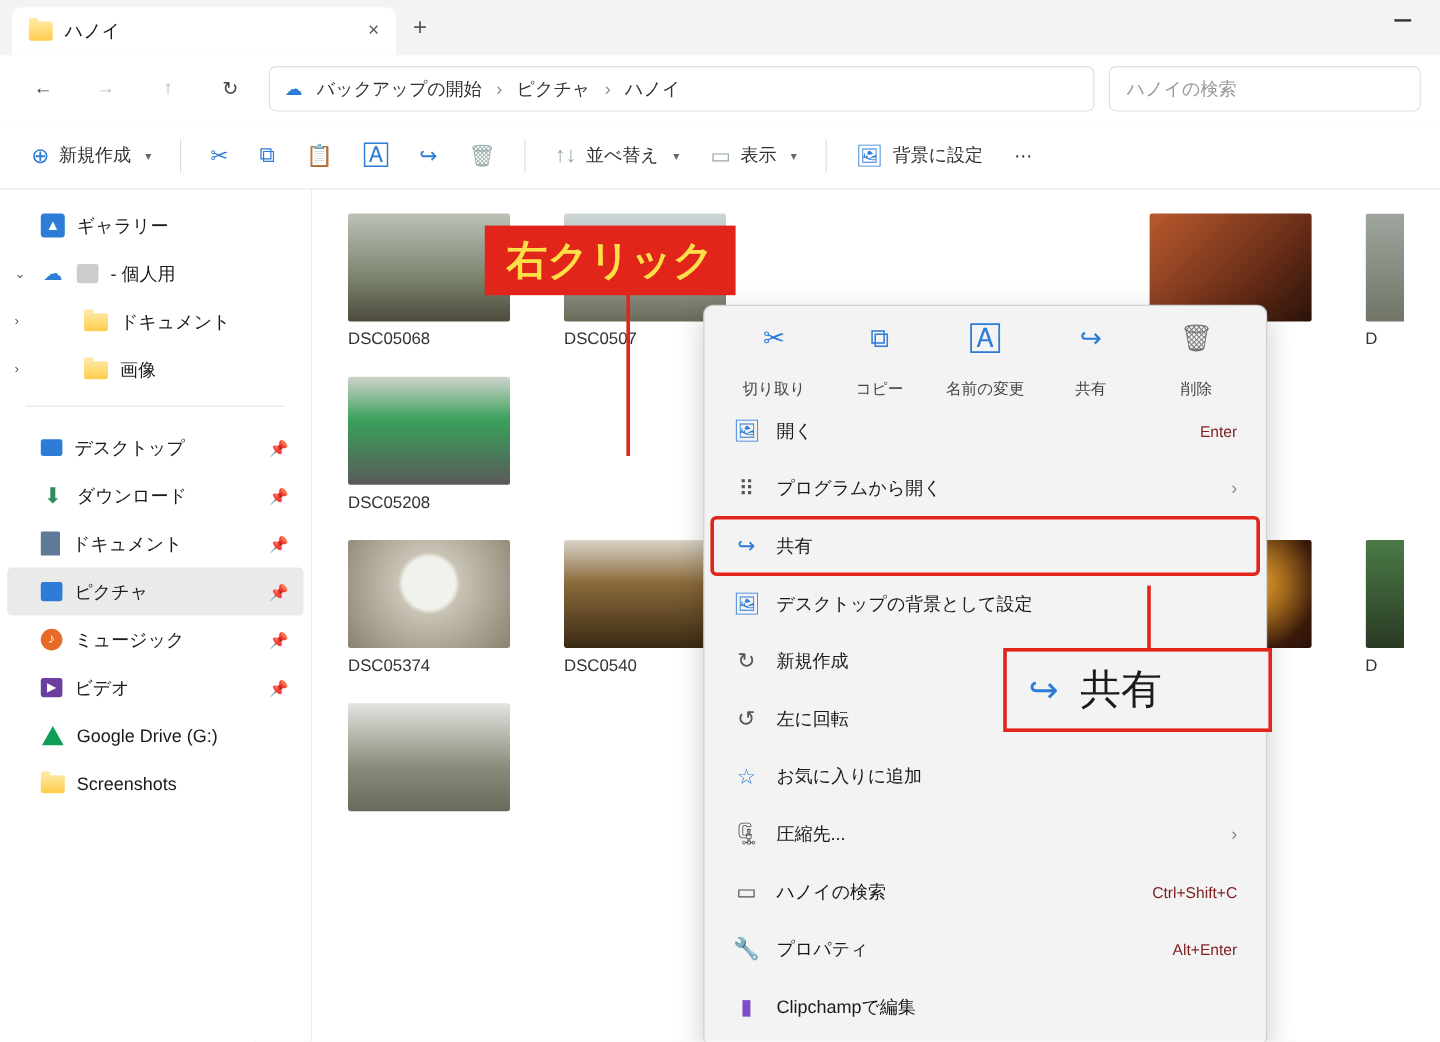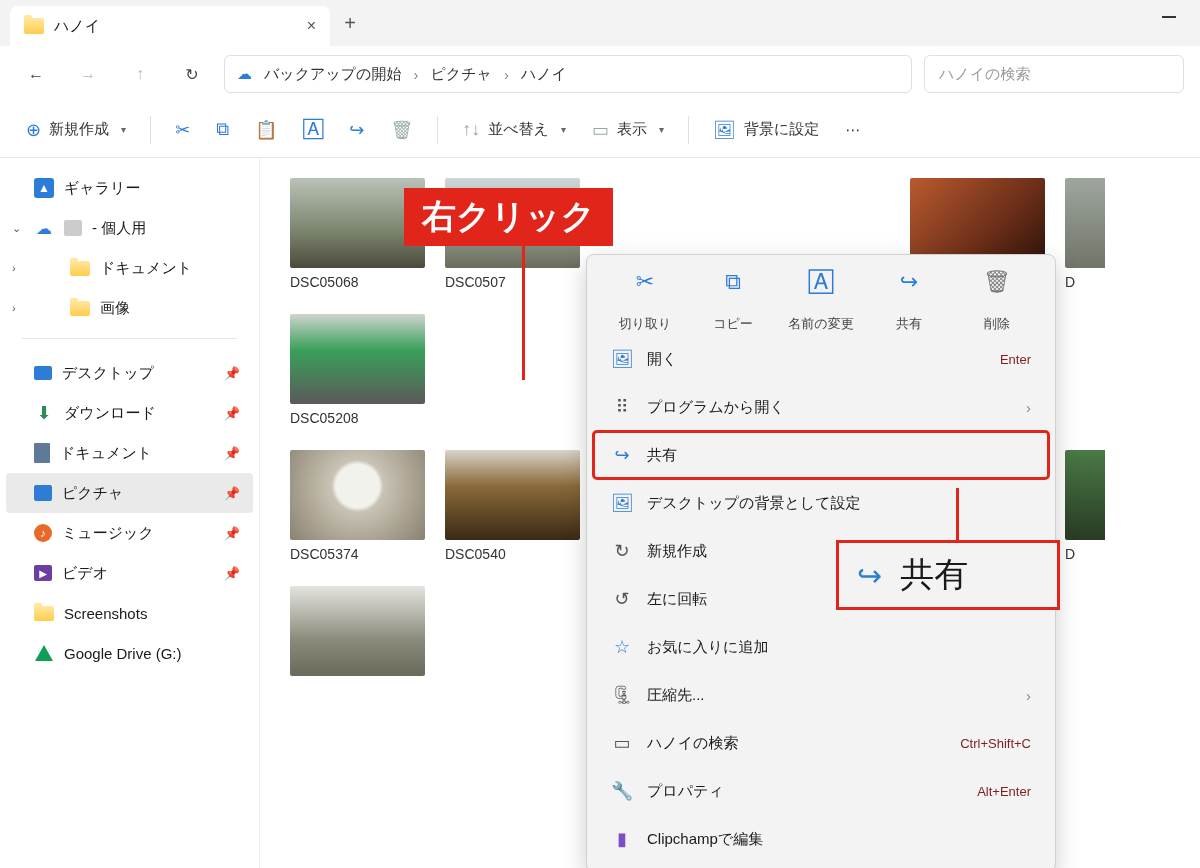--- a/index.html
+++ b/index.html
@@ -52,21 +52,21 @@
   .ico-desktop { background: #2d7cd6; width: 18px; height: 14px; border-radius: 2px; }
   .ico-download { color: #2e8b57; font-size: 18px; }
   .ico-doc { background: #5f7a99; width: 16px; height: 20px; border-radius: 1px; }
   .ico-pic { background: #2d7cd6; width: 18px; height: 16px; border-radius: 2px; }
   .ico-music { background: #e86a28; width: 18px; height: 18px; border-radius: 50%; color: #fff; font-size: 11px; }
   .ico-video { background: #6b3fa0; width: 18px; height: 16px; border-radius: 2px; color:#fff; font-size:10px; }
   .ico-gdrive { width: 0; height: 0; border-left: 9px solid transparent; border-right: 9px solid transparent; border-bottom: 16px solid #0f9d58; position: relative; }
 
   
   .files { flex: 1; padding: 20px 30px; position: relative; overflow: hidden; }
-  .row { display: flex; gap: 20px; margin-bottom: 24px; }
+  .row { display: flex; gap: 45px; margin-bottom: 24px; }
   .file-item { width: 135px; text-align: left; }
   .thumb { width: 135px; height: 90px; background: #888; border-radius: 2px; background-size: cover; background-position: center; }
   .file-item.partial { width: 40px; overflow: hidden; }
   .file-item.partial .thumb { width: 120px; }
   .fname { font-size: 14px; color: #333; margin-top: 6px; white-space: nowrap; overflow: hidden; }
   .selected-frame { outline: 3px solid #e1251b; outline-offset: 2px; }
 
   
   .ph1 { background: linear-gradient(180deg,#bac2b8 0%, #7a836c 60%, #4d4a3c 100%); }
   .ph2 { background: linear-gradient(180deg,#cfd6d8 0%, #9aa69c 50%, #6b6b5a 100%); }
@@ -87,21 +87,21 @@
   .ctx-iconbtn .ci { color: #2d7cd6; font-size: 22px; }
   .ctx-iconbtn .lbl { font-size: 13px; margin-top: 16px; }
   .ctx-row { height: 48px; display: flex; align-items: center; gap: 14px; padding: 0 18px; border-radius: 4px; cursor: pointer; position: relative; }
   .ctx-row .ri { width: 22px; color: #555; font-size: 18px; text-align: center; }
   .ctx-row .ri.star { color: #2d7cd6; }
   .ctx-row .shortcut { margin-left: auto; color: #7f1d1d; font-size: 13px; }
   .ctx-row .arrow { margin-left: auto; color: #888; }
   .ctx-row.highlight-share { outline: 3px solid #e1251b; outline-offset: -2px; background: #f3f3f3; }
 
   
-  .anno-label { position: absolute; left: 404px; top: 188px; background: #e1251b; color: #ffffff; font-size: 34px; font-weight: 700; padding: 6px 18px; z-index: 50; }
+  .anno-label { position: absolute; left: 404px; top: 188px; background: #e1251b; color: #fde047; font-size: 34px; font-weight: 700; padding: 6px 18px; z-index: 50; }
   .anno-line { position: absolute; left: 522px; top: 242px; width: 3px; height: 138px; background: #e1251b; z-index: 49; }
   .anno-share-box { position: absolute; left: 836px; top: 540px; width: 224px; height: 70px; border: 3px solid #e1251b; z-index: 60; background: #f3f3f3; display: flex; align-items: center; gap: 18px; padding: 0 18px; }
   .anno-share-box .ai { color: #2d7cd6; font-size: 30px; }
   .anno-share-box .at { font-size: 34px; }
   .anno-connector { position: absolute; left: 956px; top: 488px; width: 3px; height: 54px; background: #e1251b; z-index: 55; }
 </style>
 </head>
 <body>
 
 <div class="titlebar">
@@ -223,28 +223,28 @@
       <span class="ico ico-music">♪</span>
       <span>ミュージック</span>
       <span class="pin">📌</span>
     </div>
     <div class="side-item">
       <span class="ico ico-video">▶</span>
       <span>ビデオ</span>
       <span class="pin">📌</span>
     </div>
     <div class="side-item">
-      <span class="ico ico-folder"></span>
-      <span>Screenshots</span>
-    </div>
-    <div class="side-item">
       <span class="ico">
           <span class="ico-gdrive"></span>
         </span>
       <span>Google Drive (G:)</span>
+    </div>
+    <div class="side-item">
+      <span class="ico ico-folder"></span>
+      <span>Screenshots</span>
     </div>
   </div>
 
   <div class="files">
     <div class="row">
       <div class="file-item">
           <div class="thumb ph1"></div>
           <div class="fname">DSC05068</div>
         </div>
       <div class="file-item">

